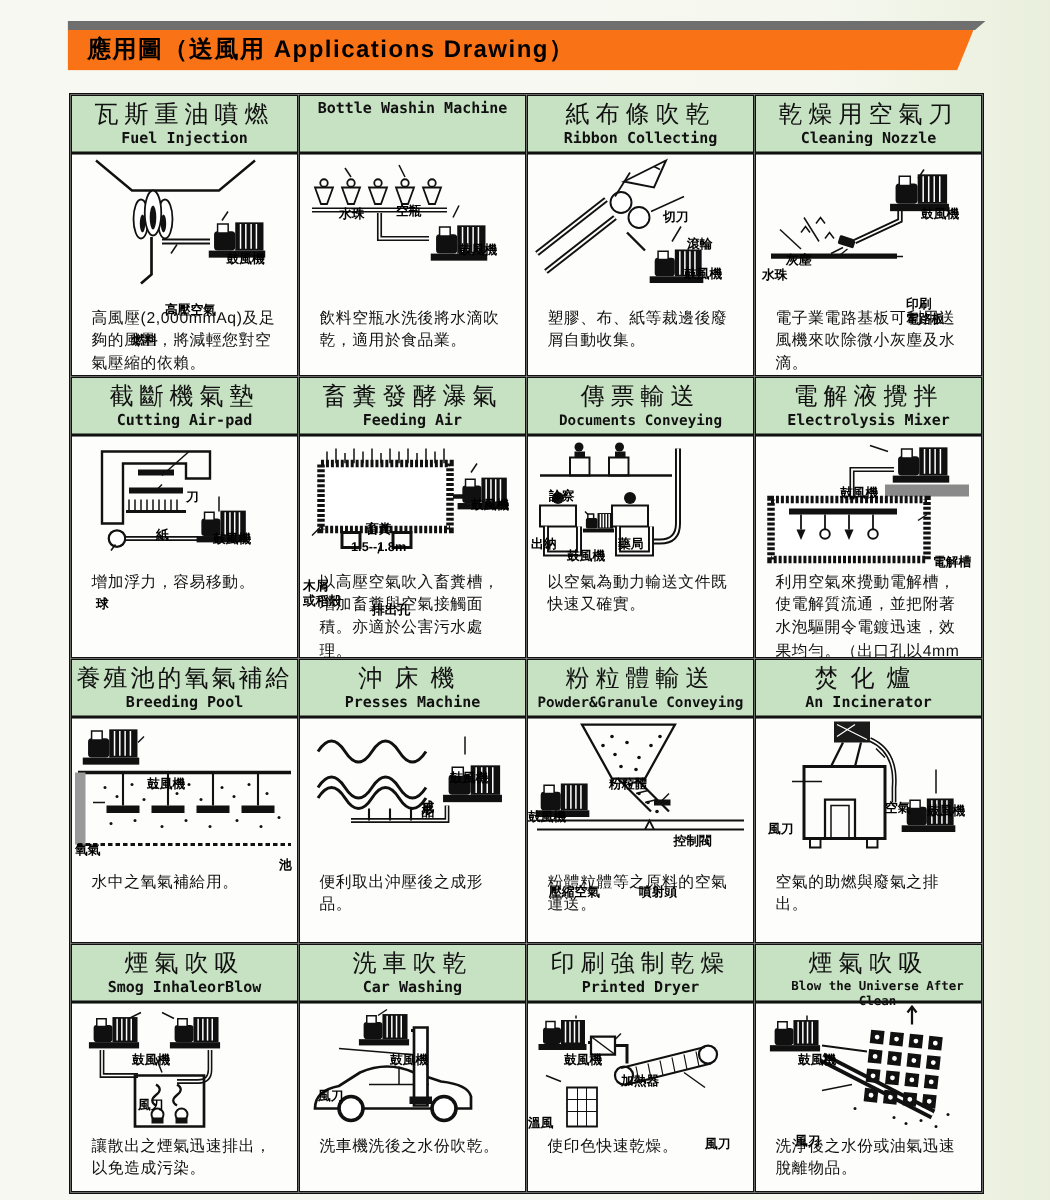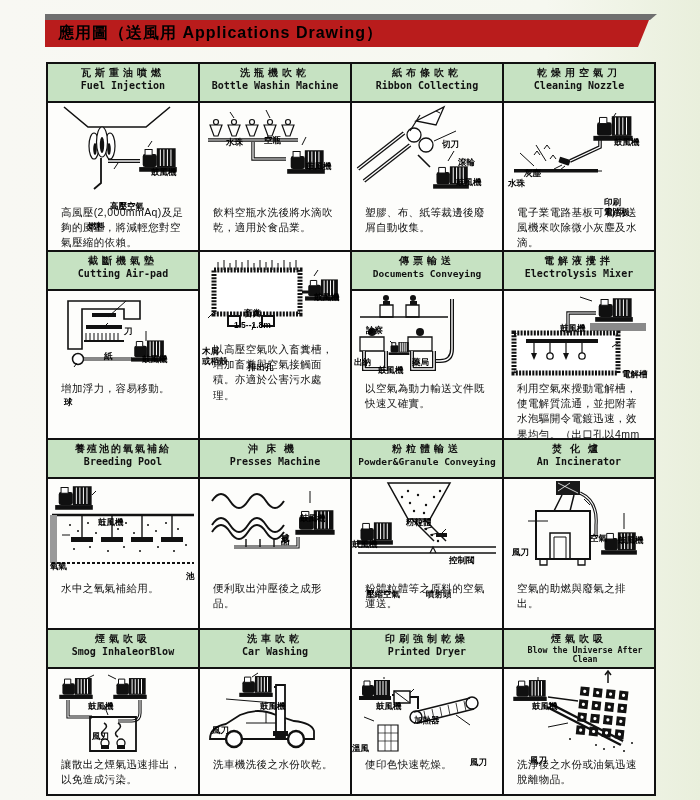--- a/index.html
+++ b/index.html
@@ -4,30 +4,30 @@
 <style>
   html,body{margin:0;padding:0;}
   body{
     width:700px;height:800px;position:relative;overflow:hidden;
     background:linear-gradient(90deg,#f8f8f3 0%,#f6f8f0 78%,#e9efdc 100%);
     font-family:"Liberation Sans",sans-serif;color:#111;
   }
   
   .hbar-top{position:absolute;left:45px;top:14px;width:612px;height:6px;background:#6f6f6f;
     clip-path:polygon(0 0,100% 0,calc(100% - 7px) 100%,0 100%);}
-  .hbar{position:absolute;left:45px;top:20px;width:604px;height:27px;background:#b91c1c;
+  .hbar{position:absolute;left:45px;top:20px;width:604px;height:27px;background:#f97316;
     clip-path:polygon(0 0,100% 0,calc(100% - 11px) 100%,0 100%);
     display:flex;align-items:center;}
   .hbar .t{font-size:16px;font-weight:700;letter-spacing:1px;padding-left:13px;color:#000;}
   
   .grid{position:absolute;left:46px;top:62px;width:608px;border:1px solid #111;background:#fff;
     display:grid;grid-template-columns:repeat(4,1fr);grid-template-rows:188px 188px 190px 166px;}
   .cell{border:1px solid #111;display:flex;flex-direction:column;overflow:hidden;background:#fdfdfb;}
   .hdr{background:#c6e2c2;border-bottom:2px solid #111;text-align:center;padding-top:3px;height:34px;flex:none;}
-  .t-zh{font-size:10px;font-weight:700;letter-spacing:4px;line-height:1.25;}
+  .t-zh{font-size:16px;font-weight:400;letter-spacing:4px;line-height:1.25;}
   .t-en{font-family:"DejaVu Sans Mono",monospace;font-size:10px;font-weight:700;line-height:1.2;}
   .t-en.md{font-size:9.5px;}
   .t-en.sm{font-size:8.3px;margin-left:12px;}
   .diag{position:relative;flex:none;}
   .r1 .diag,.r3 .diag{height:100px;}
   .r2 .diag{height:88px;}
   .r4 .diag{height:86px;}
   .diag svg{position:absolute;left:0;top:0;width:100%;height:100%;}
   .lbl{position:absolute;font-size:8.5px;font-weight:700;line-height:1.15;color:#000;white-space:pre-line;margin-top:33px;}
   .lbl.vert{writing-mode:vertical-rl;letter-spacing:2px;}
@@ -86,21 +86,20 @@
       </svg>
       <span class="lbl" style="left:103px;top:32px">鼓風機</span>
       <span class="lbl" style="left:62px;top:66px">高壓空氣</span>
       <span class="lbl" style="left:40px;top:86px">燃料</span>
     </div>
     <div class="desc">高風壓(2,000mmAq)及足夠的風量，將減輕您對空氣壓縮的依賴。</div>
   </section>
 
   <section class="cell r1">
     <div class="hdr">
-      <div class="t-zh">洗瓶機吹乾</div>
       <div class="t-en">Bottle Washin Machine</div>
     </div>
     <div class="diag">
       <svg viewBox="0 0 150 100" preserveAspectRatio="none">
         <g fill="none" stroke="#111" stroke-width="1.2">
           <path d="M10,22 L22,22 L18,33 L14,33 Z"></path>
             <circle cx="16" cy="19" r="2.5"></circle>
           <path d="M28,22 L40,22 L36,33 L32,33 Z"></path>
             <circle cx="34" cy="19" r="2.5"></circle>
           <path d="M46,22 L58,22 L54,33 L50,33 Z"></path>
@@ -222,20 +221,24 @@
       </svg>
       <span class="lbl" style="left:76px;top:3px">刀</span>
       <span class="lbl" style="left:56px;top:28px">紙</span>
       <span class="lbl" style="left:94px;top:31px">鼓風機</span>
       <span class="lbl" style="left:16px;top:74px">球</span>
     </div>
     <div class="desc">增加浮力，容易移動。</div>
   </section>
 
   <section class="cell r2">
+    <div class="hdr">
+      <div class="t-zh">畜糞發酵瀑氣</div>
+      <div class="t-en">Feeding Air</div>
+    </div>
     <div class="diag">
       <svg viewBox="0 0 150 88" preserveAspectRatio="none">
         <g stroke="#111" stroke-width="1">
           <line x1="18" y1="10" x2="18" y2="18"></line>
             <line x1="24" y1="8" x2="24" y2="18"></line>
           <line x1="30" y1="11" x2="30" y2="18"></line>
             <line x1="36" y1="8" x2="36" y2="18"></line>
           <line x1="42" y1="10" x2="42" y2="18"></line>
             <line x1="48" y1="8" x2="48" y2="18"></line>
           <line x1="54" y1="11" x2="54" y2="18"></line>

